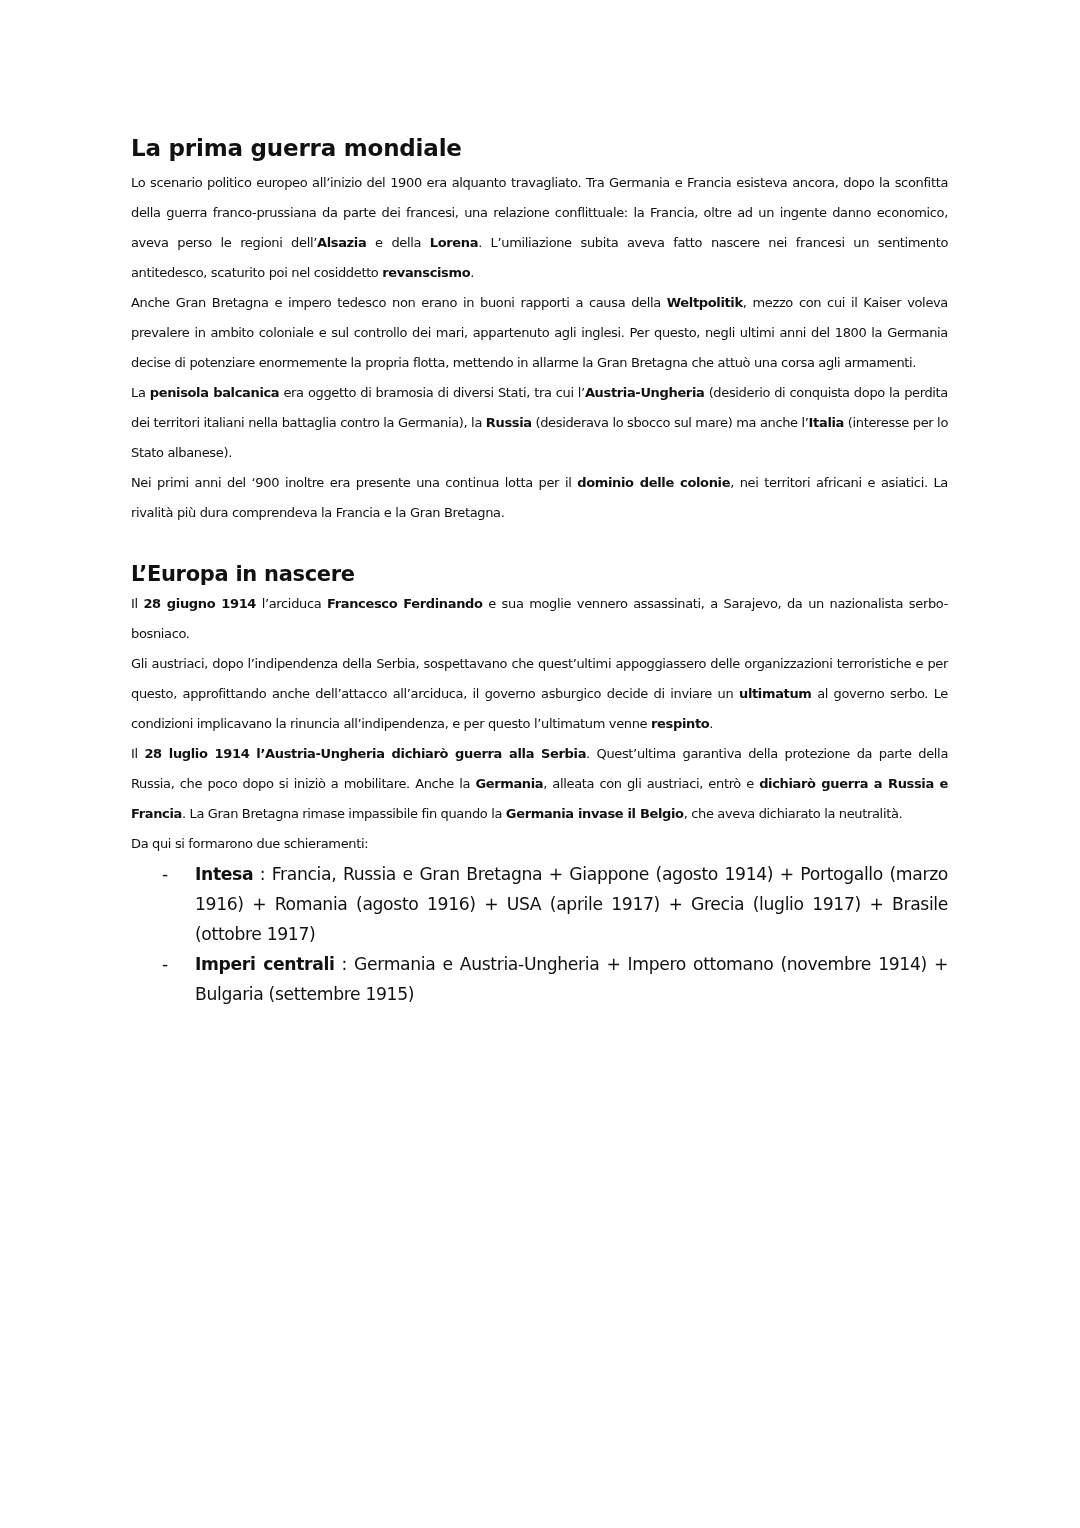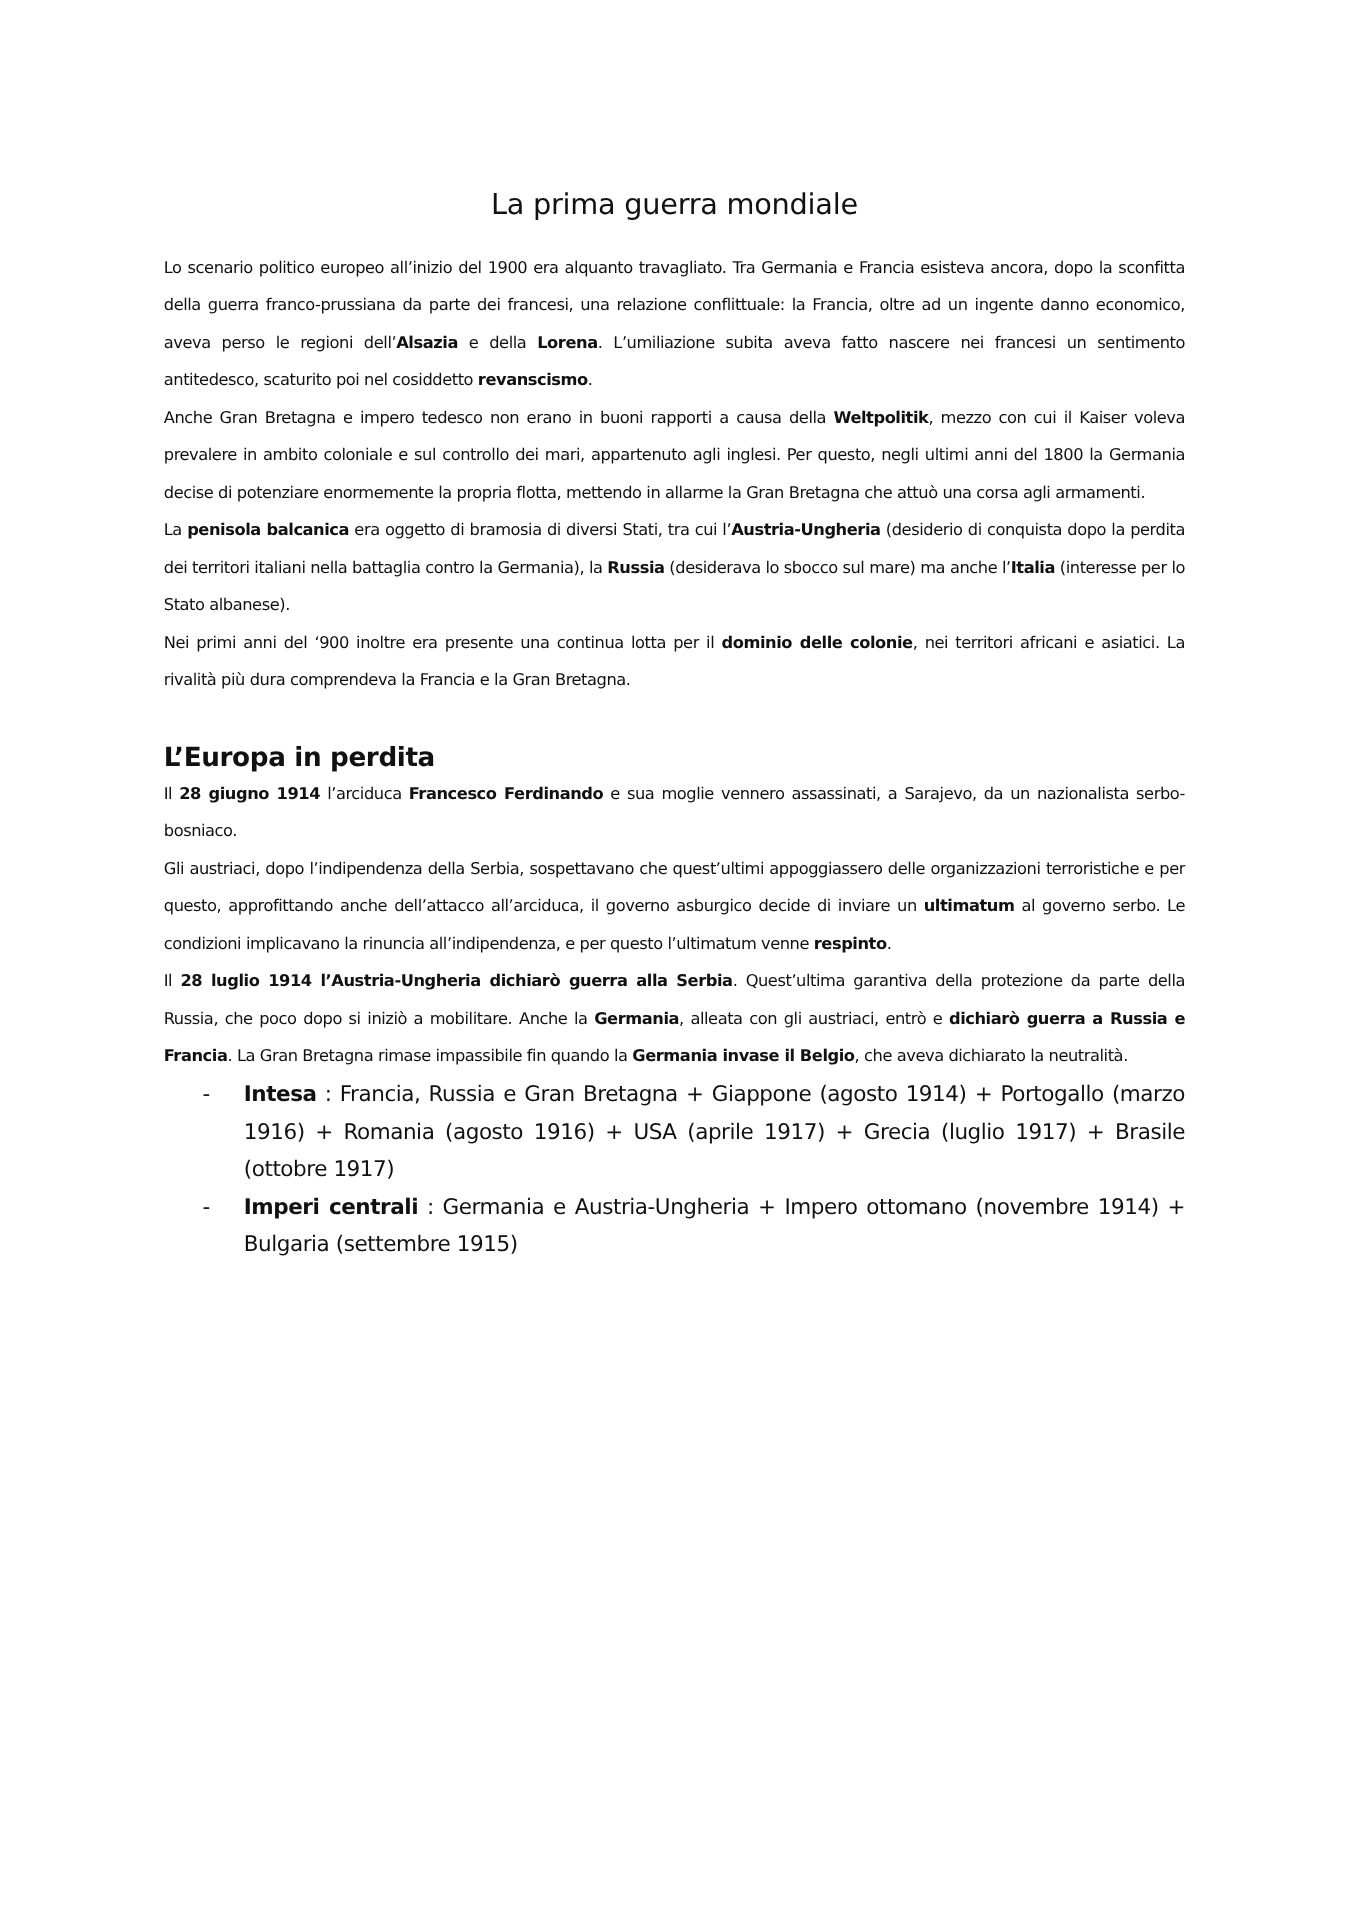--- a/index.html
+++ b/index.html
@@ -1,18 +1,18 @@
 <!DOCTYPE html>
 <html><head>
 <meta charset="utf-8">
 <style>
   html, body { margin: 0; padding: 0; background: #ffffff; }
   body { width: 1080px; height: 1528px; position: relative; overflow: hidden; color: #111111; font-family: "DejaVu Sans", sans-serif; }
   .page { position: absolute; left: 131px; top: 128px; width: 817px; }
-  .title { text-align: center; font-size: 23px; font-weight: normal; line-height: 40px; margin: 16px; letter-spacing: -0.2px; }
+  .title { font-size: 23px; font-weight: bold; line-height: 40px; margin: 0; letter-spacing: -0.2px; }
   .h2 { font-size: 21px; font-weight: bold; line-height: 30px; margin: 0; letter-spacing: -0.3px; }
   .h2.first { margin-top: 33px; }
   .h2.second { margin-top: 31px; }
   p { margin: 0; font-size: 13px; line-height: 30px; text-align: justify; letter-spacing: -0.35px; }
   p b { font-weight: bold; }
   ul.camps { list-style: none; margin: 0; padding: 0; }
   ul.camps li { position: relative; padding-left: 64px; font-size: 17.2px; line-height: 30px; letter-spacing: -0.35px; text-align: justify; }
   ul.camps li .dash { position: absolute; left: 31px; top: 0; }
 </style>
 </head>
@@ -22,22 +22,23 @@
   <h1 class="title">La prima guerra mondiale</h1>
 
   <section>
     <p><span>Lo scenario politico europeo all’inizio del 1900 era alquanto travagliato. Tra Germania e Francia esisteva ancora, dopo la sconfitta della guerra franco-prussiana da parte dei francesi, una relazione conflittuale: la Francia, oltre ad un ingente danno economico, aveva perso le regioni dell’</span><b>Alsazia</b><span> e della </span><b>Lorena</b><span>. L’umiliazione subita aveva fatto nascere nei francesi un sentimento antitedesco, scaturito poi nel cosiddetto </span><b>revanscismo</b><span>.</span></p>
     <p><span>Anche Gran Bretagna e impero tedesco non erano in buoni rapporti a causa della </span><b>Weltpolitik</b><span>, mezzo con cui il Kaiser voleva prevalere in ambito coloniale e sul controllo dei mari, appartenuto agli inglesi. Per questo, negli ultimi anni del 1800 la Germania decise di potenziare enormemente la propria flotta, mettendo in allarme la Gran Bretagna che attuò una corsa agli armamenti.</span></p>
     <p><span>La </span><b>penisola balcanica</b><span> era oggetto di bramosia di diversi Stati, tra cui l’</span><b>Austria-Ungheria</b><span> (desiderio di conquista dopo la perdita dei territori italiani nella battaglia contro la Germania), la </span><b>Russia</b><span> (desiderava lo sbocco sul mare) ma anche l’</span><b>Italia</b><span> (interesse per lo Stato albanese).</span></p>
     <p><span>Nei primi anni del ‘900 inoltre era presente una continua lotta per il </span><b>dominio delle colonie</b><span>, nei territori africani e asiatici. La rivalità più dura comprendeva la Francia e la Gran Bretagna.</span></p>
   </section>
 
   <section>
-    <h2 class="h2 second">L’Europa in perdita</h2>
+    <h2 class="h2 second">L’Europa in nascere</h2>
     <p><span>Il </span><b>28 giugno 1914</b><span> l’arciduca </span><b>Francesco Ferdinando</b><span> e sua moglie vennero assassinati, a Sarajevo, da un nazionalista serbo-bosniaco.</span></p>
     <p><span>Gli austriaci, dopo l’indipendenza della Serbia, sospettavano che quest’ultimi appoggiassero delle organizzazioni terroristiche e per questo, approfittando anche dell’attacco all’arciduca, il governo asburgico decide di inviare un </span><b>ultimatum</b><span> al governo serbo. Le condizioni implicavano la rinuncia all’indipendenza, e per questo l’ultimatum venne </span><b>respinto</b><span>.</span></p>
     <p><span>Il </span><b>28 luglio 1914 l’Austria-Ungheria dichiarò guerra alla Serbia</b><span>. Quest’ultima garantiva della protezione da parte della Russia, che poco dopo si iniziò a mobilitare. Anche la </span><b>Germania</b><span>, alleata con gli austriaci, entrò e </span><b>dichiarò guerra a Russia e Francia</b><span>. La Gran Bretagna rimase impassibile fin quando la </span><b>Germania invase il Belgio</b><span>, che aveva dichiarato la neutralità.</span></p>
+    <p><span>Da qui si formarono due schieramenti:</span></p>
     <ul class="camps">
       <li><span class="dash">-</span><b>Intesa</b><span> : Francia, Russia e Gran Bretagna + Giappone (agosto 1914) + Portogallo (marzo 1916) + Romania (agosto 1916) + USA (aprile 1917) + Grecia (luglio 1917) + Brasile (ottobre 1917)</span></li>
       <li><span class="dash">-</span><b>Imperi centrali</b><span> : Germania e Austria-Ungheria + Impero ottomano (novembre 1914) + Bulgaria (settembre 1915)</span></li>
     </ul>
   </section>
 </div>
 
 </body></html>

